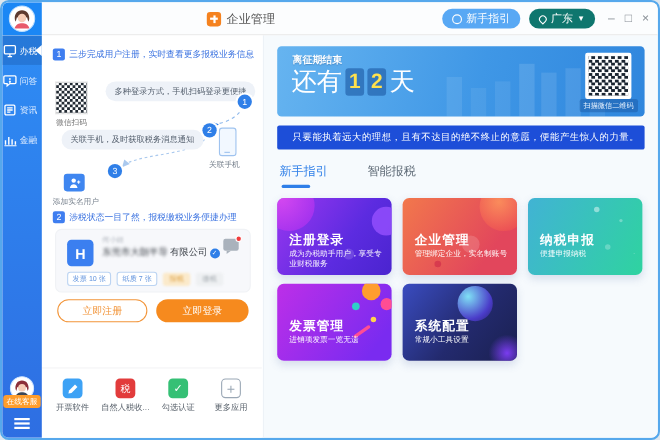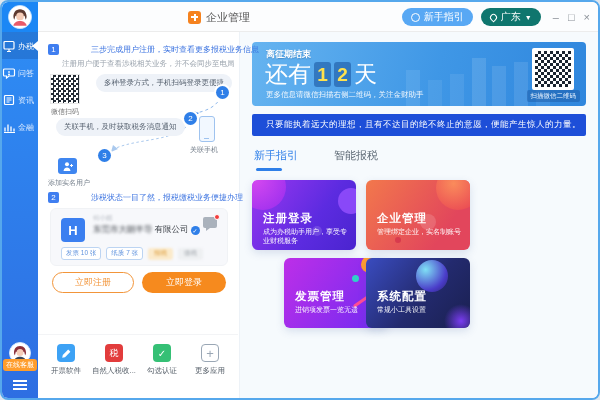--- a/index.html
+++ b/index.html
@@ -33,21 +33,21 @@
   .side-item.active::after{content:'';position:absolute;right:0;top:50%;margin-top:-5px;border-right:6px solid #fff;border-top:5px solid transparent;border-bottom:5px solid transparent;}
   .side-bottom{position:absolute;bottom:6px;left:0;width:36px;display:flex;flex-direction:column;align-items:center;}
   .svc-avatar{width:22px;height:22px;border-radius:50%;background:#fff;overflow:hidden;border:1px solid #cfe4ff;}
   .svc-badge{margin-top:-5px;background:#ff9d2c;color:#fff;font-size:7px;padding:1px 3px;border-radius:3px;white-space:nowrap;z-index:2;}
   .hamburger{margin-top:9px;width:14px;height:2px;background:#fff;box-shadow:0 4px 0 #fff,0 8px 0 #fff;margin-bottom:10px;cursor:pointer;}
 
   
   .lpanel{position:absolute;left:36px;top:30px;width:202px;bottom:0;background:#fff;border-right:1px solid #edf2f7;z-index:3;}
   .sec-head{position:absolute;display:flex;align-items:center;gap:4px;white-space:nowrap;}
   .num-badge{width:11px;height:11px;background:#3f7ef0;color:#fff;font-size:8px;border-radius:2px;display:flex;align-items:center;justify-content:center;flex:none;}
-  .sec-title{font-size:8px;color:#3a72e0;margin-left:28px;}
+  .sec-title{font-size:8px;color:#3a72e0;}
   .sec1{left:10px;top:12px;}
   .sec1-sub{position:absolute;left:24px;top:27px;font-size:7.5px;color:#9aa3ad;white-space:nowrap;}
   .qr-small{position:absolute;left:12px;top:42px;width:30px;height:30px;background:repeating-conic-gradient(#222a33 0% 25%,#fff 0% 50%) 0 0/5px 5px;border:1px solid #e8e8e8;}
   .qr-small-label{position:absolute;left:13px;top:75px;font-size:7px;color:#777;}
   .bubble{position:absolute;background:#eef2f8;border-radius:9px;font-size:7.5px;color:#55606e;display:flex;align-items:center;padding:0 8px;height:18px;white-space:nowrap;}
   .b1{left:58px;top:42px;}
   .b2{left:18px;top:86px;}
   .b3{left:48px;top:124px;}
   .stepnum{position:absolute;width:13px;height:13px;border-radius:50%;background:#2f7fe8;color:#fff;font-size:8px;display:flex;align-items:center;justify-content:center;box-shadow:0 0 0 2px #fff;z-index:2;}
   .n1{left:178px;top:54px;}
@@ -109,21 +109,21 @@
   .c4{left:12px;top:226px;}
   .c5{left:126px;top:226px;padding-left:44px;}
   .t-purple{background:linear-gradient(125deg,#9a37f0 0%,#5c2be0 60%,#4a24cf 100%);}
   .t-purple::before{content:'';position:absolute;left:-12px;top:-16px;width:46px;height:46px;border-radius:50%;background:radial-gradient(circle at 35% 35%,#e84df0,#a02bf0);opacity:.75;}
   .t-purple::after{content:'';position:absolute;right:-8px;top:8px;width:26px;height:26px;border-radius:50%;background:rgba(150,80,255,0.8);box-shadow:-34px 30px 0 -8px rgba(255,255,255,0.14);}
   .t-red{background:linear-gradient(125deg,#f2784c 0%,#e2465c 75%);}
   .t-red::before{content:'';position:absolute;right:-10px;top:-14px;width:44px;height:44px;border-radius:50%;background:radial-gradient(circle at 40% 40%,#ff9a5c,#e8394f);opacity:.8;}
   .t-red::after{content:'';position:absolute;left:54px;top:34px;width:16px;height:16px;border-radius:50%;background:rgba(255,255,255,0.15);box-shadow:-30px 18px 0 -5px rgba(200,30,70,0.5);}
   .t-teal{background:linear-gradient(115deg,#41b3d4 0%,#2fd3a0 100%);}
   .t-teal::before{content:'';position:absolute;left:60px;top:8px;width:5px;height:5px;border-radius:50%;background:rgba(255,255,255,0.45);box-shadow:22px 10px 0 -1px rgba(255,255,255,0.3),10px 34px 0 0 rgba(255,255,255,0.25),34px 40px 0 -2px rgba(255,255,255,0.3);}
-  .t-violet{background:linear-gradient(125deg,#bd2fe8 0%,#7a2bf0 85%);margin-left:32px;}
+  .t-violet{background:linear-gradient(125deg,#bd2fe8 0%,#7a2bf0 85%);}
   .t-violet::before{content:'';position:absolute;right:10px;top:-2px;width:17px;height:17px;border-radius:50%;background:#ff9d2e;box-shadow:14px 12px 0 -3px #ff4d94,-14px 14px 0 -5px #2fd0c8,2px 26px 0 -6px #ffd24d;}
   .t-violet::after{content:'';position:absolute;right:18px;top:42px;width:18px;height:3px;border-radius:2px;background:#ff4d94;transform:rotate(-35deg);}
   .t-navy{background:linear-gradient(130deg,#3a4cc0 0%,#232a6e 55%,#1a2050 100%);}
   .t-navy::before{content:'';position:absolute;right:22px;top:2px;width:32px;height:32px;border-radius:50%;background:radial-gradient(circle at 30% 30%,#7fe0f5,#4a3cc9 65%,#2a2470);}
   .t-navy::after{content:'';position:absolute;right:-8px;bottom:-10px;width:34px;height:34px;border-radius:50%;background:radial-gradient(circle,#7a3cf0,transparent 70%);}
 </style>
 </head>
 <body>
 
 <div class="window">
@@ -211,21 +211,20 @@
       <span class="svc-badge">在线客服</span>
       <div class="hamburger"></div>
     </div>
   </div>
 
   <div class="lpanel">
     <div class="sec-head sec1">
       <span class="num-badge">1</span>
       <span class="sec-title">三步完成用户注册，实时查看更多报税业务信息</span>
     </div>
-    <div class="sec1-sub">注册用户便于查看涉税相关业务，并不会同步至电局</div>
 
     <div class="qr-small"></div>
     <div class="qr-small-label">微信扫码</div>
 
     <svg class="connectors" viewBox="0 0 202 85">
       <path d="M183 10 C178 20 168 24 158 26" stroke="#8fb9ec" stroke-width="1" stroke-dasharray="3 3" fill="none"></path>
       <polygon points="155,24 161,26 155,30" fill="#2f7fe8"></polygon>
       <path d="M148 40 C132 54 100 52 78 61" stroke="#aac9ee" stroke-width="1" stroke-dasharray="2.5 2.5" fill="none"></path>
       <polygon points="75,58 80,62 73,65" fill="#aac9ee"></polygon>
     </svg>
@@ -301,21 +300,20 @@
 
   <div class="rpanel">
     <div class="banner">
       <div class="ribbon">离征期结束</div>
       <div class="countdown">
         <span>还有</span>
         <span class="digit">1</span>
         <span class="digit">2</span>
         <span>天</span>
       </div>
-      <div class="banner-sub">更多信息请微信扫描右侧二维码，关注金财助手</div>
       <div class="banner-qr">
           <div class="qr2"></div>
         </div>
       <div class="banner-qr-cap">扫描微信二维码</div>
     </div>
 
     <div class="quote">只要能执着远大的理想，且有不达目的绝不终止的意愿，便能产生惊人的力量。</div>
 
     <div class="tabs">
       <div class="tab active">新手指引</div>
@@ -323,20 +321,24 @@
     </div>
 
     <div class="card t-purple c1">
       <div class="ct">注册登录</div>
       <div class="cs">成为办税助手用户，享受专业财税服务</div>
     </div>
     <div class="card t-red c2">
       <div class="ct">企业管理</div>
       <div class="cs">管理绑定企业，实名制账号</div>
     </div>
+    <div class="card t-teal c3">
+      <div class="ct">纳税申报</div>
+      <div class="cs">便捷申报纳税</div>
+    </div>
     <div class="card t-violet c4">
       <div class="ct">发票管理</div>
       <div class="cs">进销项发票一览无遗</div>
     </div>
     <div class="card t-navy c5">
       <div class="ct">系统配置</div>
       <div class="cs">常规小工具设置</div>
     </div>
   </div>
 

